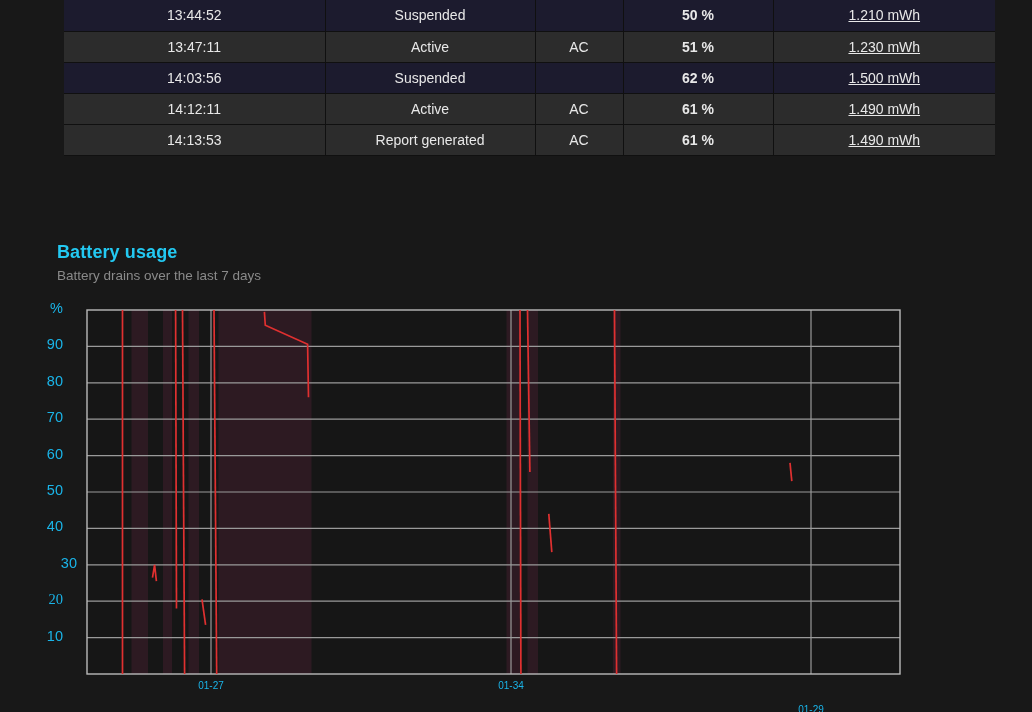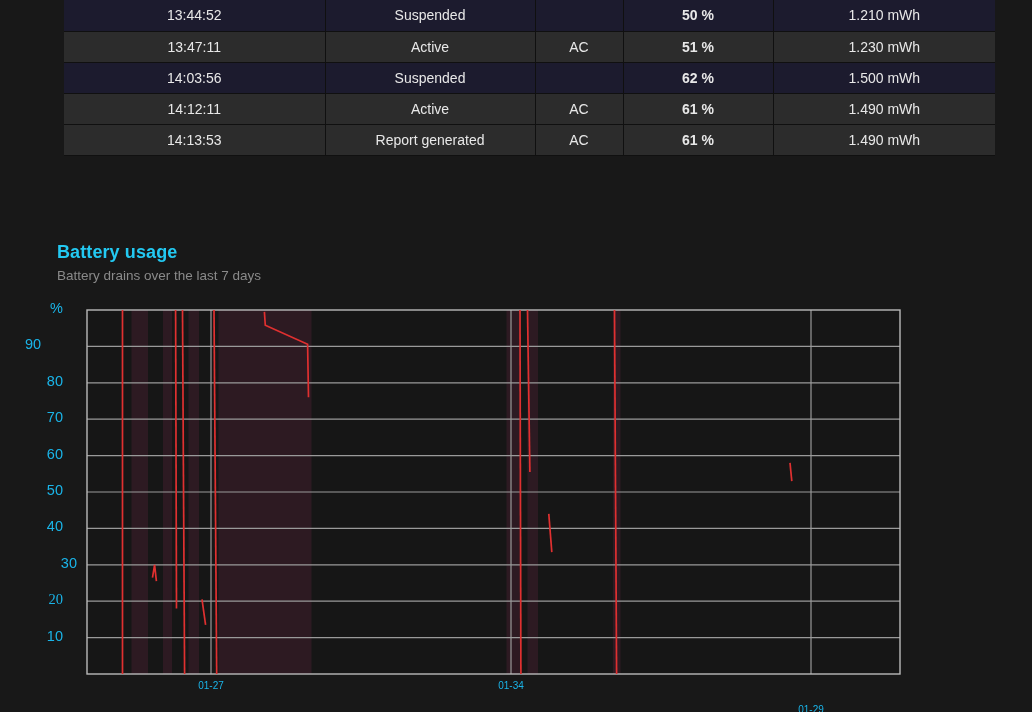--- a/index.html
+++ b/index.html
@@ -23,21 +23,21 @@
     height: 31px;
     padding: 0 10px;
     font-size: 14px;
     color: #e8e8e8;
     text-align: center;
     border-bottom: 1px solid #101010;
     border-right: 1px solid #101010;
     white-space: nowrap;
     overflow: hidden;
   }
-  #battery-table td:last-child { border-right: none; }
+  #battery-table td:last-child { border-right: none; text-decoration: underline; }
   tr.row-suspended td { background: #1c1b2e; }
   tr.row-active    td { background: #2c2c2c; }
 
   .col-time     { width: 261px; }
   .col-state    { width: 210px; }
   .col-source   { width: 88px;  }
   .col-percent  { width: 150px; }
   .col-capacity { width: 222px; }
 
   td.cell-percent { font-weight: bold; }
@@ -197,20 +197,20 @@
         <div></div>
         <div class="ytick" style="left: 3px; top: 64px;">%</div>
         <div class="ytick" style="left: 3px; top: 391.6px;">10</div>
         <div class="ytick" style="left: 3px; top: 355.2px; font-family: Liberation Serif, serif;">20</div>
         <div class="ytick" style="left: 17px; top: 318.8px;">30</div>
         <div class="ytick" style="left: 3px; top: 282.4px;">40</div>
         <div class="ytick" style="left: 3px; top: 246px;">50</div>
         <div class="ytick" style="left: 3px; top: 209.6px;">60</div>
         <div class="ytick" style="left: 3px; top: 173.2px;">70</div>
         <div class="ytick" style="left: 3px; top: 136.8px;">80</div>
-        <div class="ytick" style="left: 3px; top: 100.4px; text-align: center;">90</div>
+        <div class="ytick" style="left: 3px; top: 100.4px;">90</div>
         <div class="xtick" style="left: 171px; top: 444px;">01-27</div>
         <div class="xtick" style="left: 471px; top: 444px;">01-34</div>
         <div class="xtick" style="left: 771px; top: 468px;">01-29</div>
       </div>
   </div>
 
 </div>
 
 </body></html>

